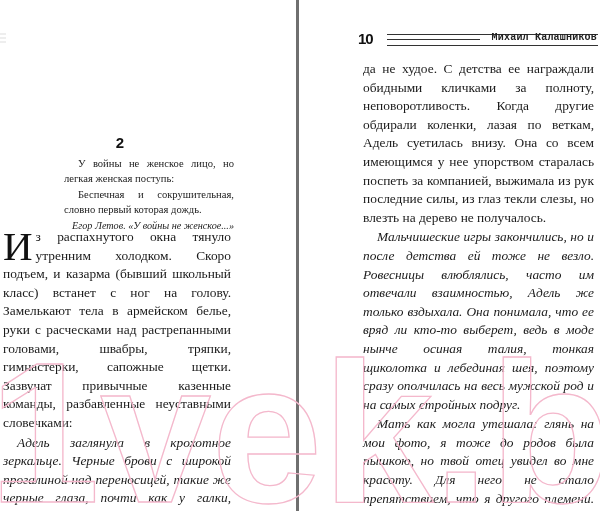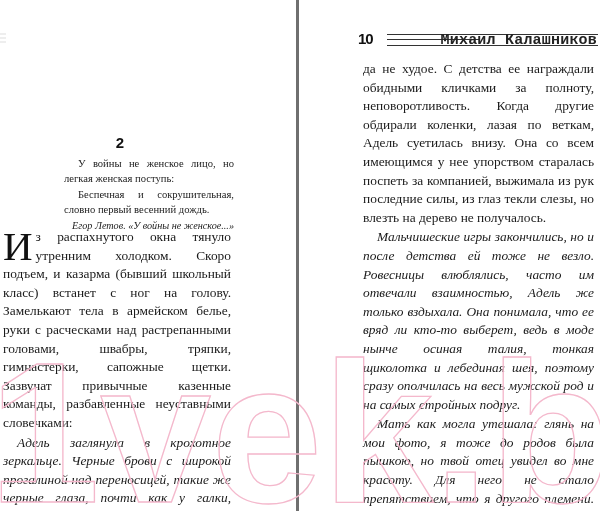--- a/index.html
+++ b/index.html
@@ -50,21 +50,21 @@
       position: absolute; left: 0; top: 2px; font-family: "Liberation Sans", "DejaVu Sans", sans-serif;
       font-weight: bold; font-size: 15px; letter-spacing: -1px; color: #111;
     }
     .head-line { position: absolute; height: 1px; background: #333; }
     .head-line.l1 { left: 29px; right: 0; top: 6px; }
     .head-line.l2 { left: 29px; right: 118px; top: 11px; }
     .head-line.l3 { left: 29px; right: 0; top: 17px; }
     .author {
       position: absolute; right: 1px; top: 4px;
       font-family: "Liberation Mono", "DejaVu Sans Mono", monospace;
-      font-weight: bold; font-size: 15px; color: #222; letter-spacing: 0.2px;
+      font-weight: bold; font-size: 10px; color: #222; letter-spacing: 0.2px;
     }
 
     .watermark {
       position: absolute; left: 0; top: 330px; width: 600px; height: 181px;
       pointer-events: none;
     }
     .edge-mark {
       position: absolute; left: 0; top: 33px; width: 6px; height: 12px;
       background: repeating-linear-gradient(to bottom, #eeeeee 0 2px, #ffffff 2px 4px);
     }
@@ -72,21 +72,21 @@
 </head>
 <body>
 
 <div class="edge-mark"></div>
 
 <div class="page left-page">
   <div class="chapter-number">2</div>
 
   <div class="epigraph">
     <p class="indent">У войны не женское лицо, но легкая женская поступь:</p>
-    <p class="indent">Беспечная и сокрушительная, словно первый весенний дождь.</p>
+    <p class="indent">Беспечная и сокрушительная, словно первый которая дождь.</p>
     <p class="attribution">Егор Летов. «У войны не женское...»</p>
   </div>
 
   <div class="body-text left-body">
     <p><span class="drop-cap">И</span><span>з распахнутого окна тянуло утренним холодком. Скоро подъем, и казарма (бывший школьный класс) встанет с ног на голову. Замелькают тела в армейском белье, руки с расческами над растрепанными головами, швабры, тряпки, гимнастерки, сапожные щетки. Зазвучат привычные казенные команды, разбавленные неуставными словечками:</span></p>
     <p class="indent last">Адель заглянула в крохотное зеркальце. Черные брови с широкой прогалиной над переносицей, такие же черные глаза, почти как у галки, аккуратный нос и губы, едва раздвинутые в улыбке. Пухловатое после сна лицо. Да нет, не только после сна, оно у нее всег-</p>
   </div>
 </div>
 
 <div class="gutter"></div>

